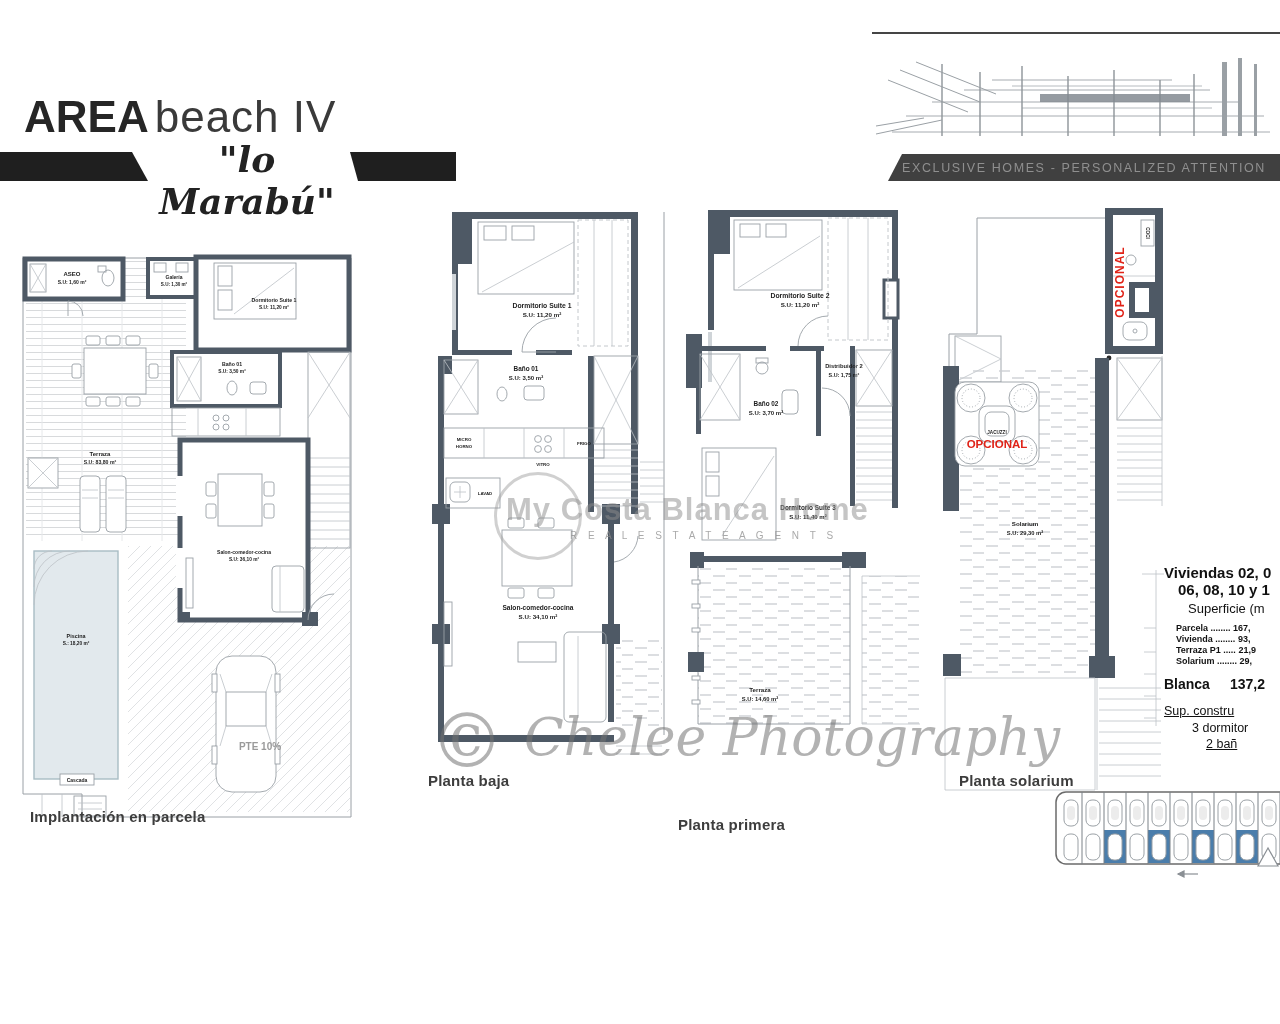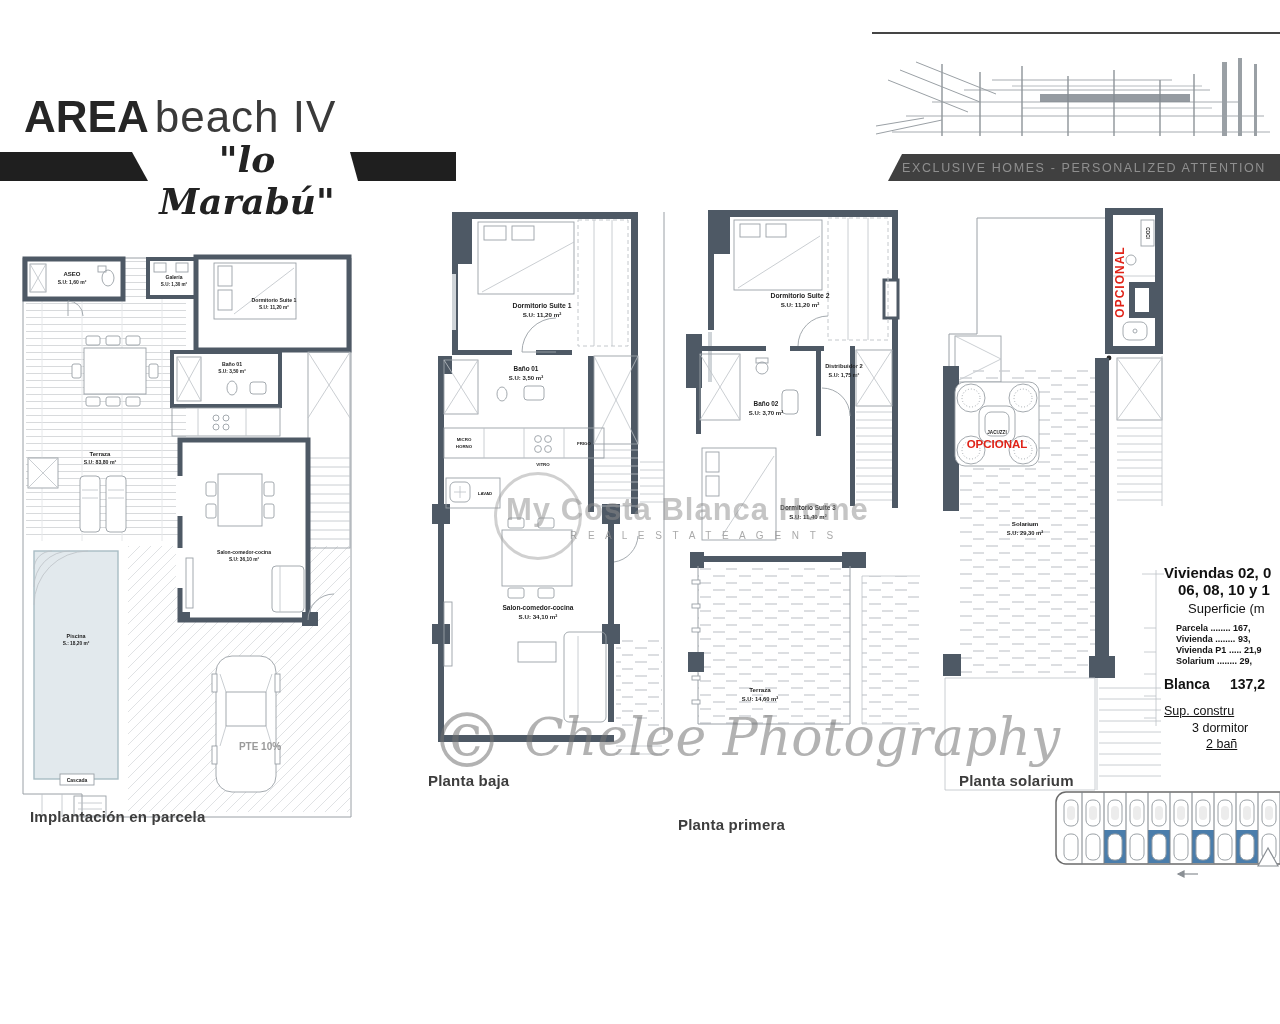--- a/index.html
+++ b/index.html
@@ -494,21 +494,21 @@
   <svg class="abs" style="left:1142px;top:566px" width="22" height="210" viewBox="0 0 22 210">
     <path class="ln2" d="M14,4 V160 M0,8 H22 M2,62 H14 M2,86 H14 M2,108 H14 M2,130 H14 M2,152 H14"></path>
   </svg>
   <div class="info">
     <div class="info-title">Viviendas 02, 0</div>
     <div class="info-title t2">06, 08, 10 y 1</div>
     <div class="info-sub">Superficie (m</div>
     <div class="info-rows">
       <div><span>Parcela</span><span> ........ </span><span>167,</span></div>
       <div><span>Vivienda</span><span> ........ </span><span>93,</span></div>
-      <div><span>Vivienda P1</span><span> ..... </span><span>21,9</span></div>
+      <div><span>Terraza P1</span><span> ..... </span><span>21,9</span></div>
       <div><span>Solarium</span><span> ........ </span><span>29,</span></div>
     </div>
     <div class="info-total"><span>Blanca</span><span class="tv">137,2</span></div>
     <div class="info-built">Sup. constru</div>
     <div class="info-bed">3 dormitor</div>
     <div class="info-bath">2 bañ</div>
   </div>
 
   
   <svg class="abs" style="left:1046px;top:786px" width="300" height="96" viewBox="0 0 300 96">

